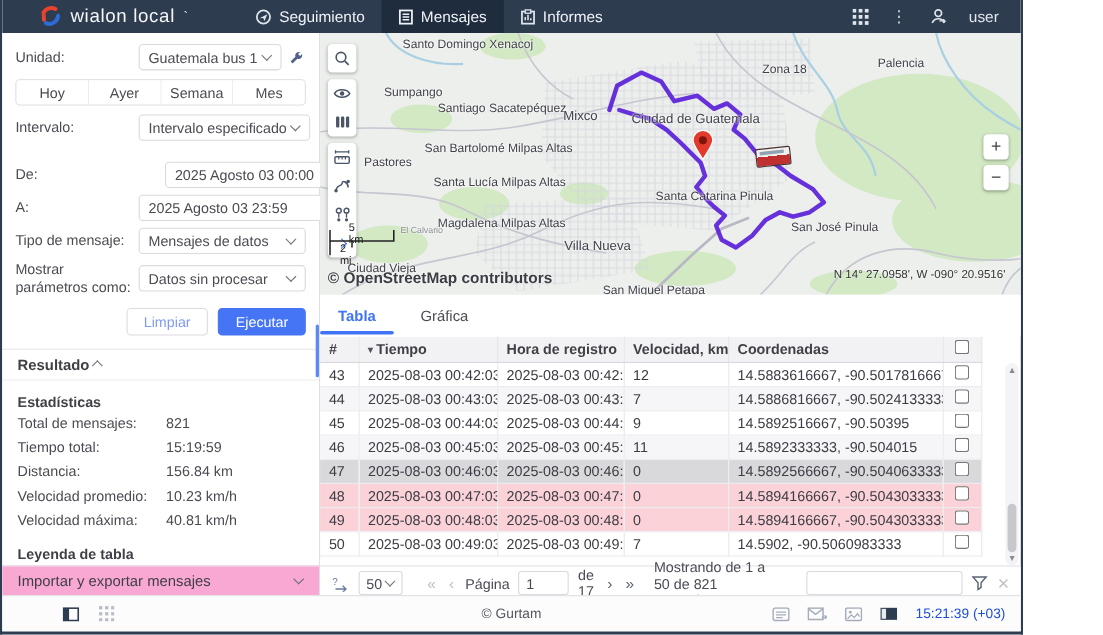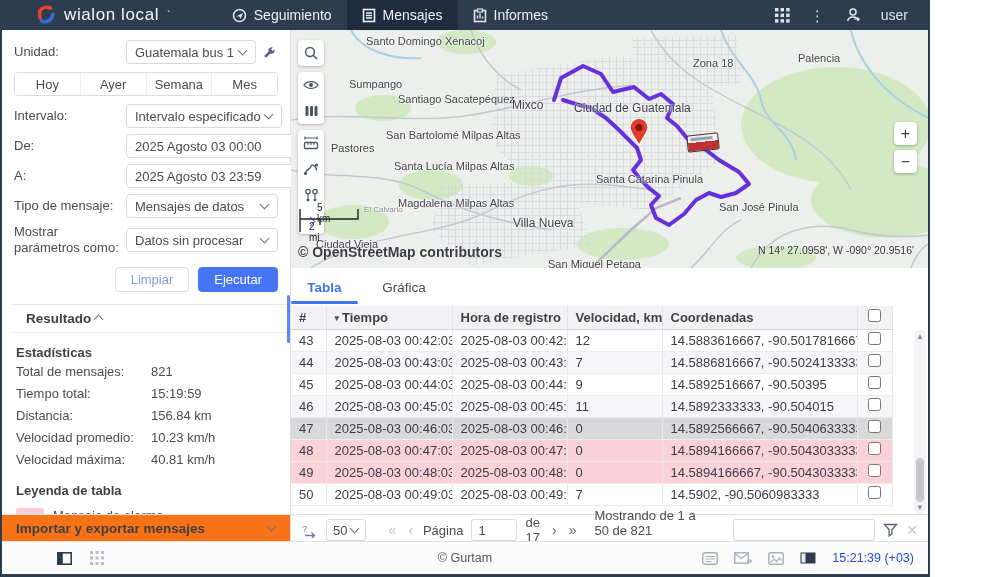--- a/index.html
+++ b/index.html
@@ -27,28 +27,28 @@
   .chev{width:6px;height:6px;border-right:1.5px solid #73737c;border-bottom:1.5px solid #73737c;transform:rotate(45deg);margin:-3px 1px 0 4px;flex:0 0 auto;}
   .chev.up{transform:rotate(-135deg);margin-top:3px;}
   .quick{display:flex;margin:8px 12px 0 12px;border:1px solid #dcdce0;border-radius:4px;overflow:hidden;height:22px;}
   .quick button{flex:1;background:#fff;border:none;border-right:1px solid #ececf0;font-size:13px;color:#4b4b53;cursor:pointer;font-family:inherit;}
   .quick button:last-child{border-right:none;}
   .actions{display:flex;justify-content:flex-end;gap:9px;margin:10px 12px 0 12px;}
   .btn{height:25px;border-radius:4px;font-size:13px;padding:0 15px;cursor:pointer;font-family:inherit;}
   .btn.ghost{background:#fff;border:1px solid #dcdce0;color:#7e9bf0;}
   .btn.primary{background:#4575f4;border:1px solid #4575f4;color:#fff;}
   .section-head{display:flex;align-items:center;border-top:1px solid #e6e6e8;border-bottom:1px solid #eeeeef;
-       padding:6px 14px;font-size:13.5px;font-weight:bold;color:#3f3f46;margin-top:12px;margin-left:10px;}
+       padding:6px 14px;font-size:13.5px;font-weight:bold;color:#3f3f46;margin-top:12px;}
   .sub-title{font-size:13px;font-weight:bold;color:#3f3f46;margin:12px 0 4px 14px;}
   .stat{display:flex;margin:0 14px 7px 14px;font-size:13px;}
   .stat .sl{flex:0 0 135px;}
   .legend-row{display:flex;align-items:center;gap:9px;margin:10px 0 0 14px;font-size:13px;}
   .legend-swatch{width:28px;height:14px;background:#f9cdd3;border-radius:2px;}
   .import-head{position:absolute;left:0;right:0;bottom:0;border-top:1px solid #e6e6e8;display:flex;align-items:center;
-       justify-content:space-between;padding:6px 14px;font-size:13.5px;font-weight:bold;color:#3f3f46;background:#f97316;}
+       justify-content:space-between;padding:6px 14px;font-size:13.5px;font-weight:normal;color:#3f3f46;background:#f9a8d4;}
   .panel-scroll{position:absolute;right:0;top:265px;width:3px;height:48px;background:#5b8af7;border-radius:2px;}
   
   .map{position:absolute;left:289px;top:30px;right:0;height:238px;background:#edefec;overflow:hidden;}
   .map-label{position:absolute;font-size:11px;color:#41414a;white-space:nowrap;text-shadow:0 0 2px #fff,0 0 2px #fff;}
   .map-label.big{font-size:12px;}
   .map-label.tiny{font-size:8px;color:#8a8a92;}
   .mtool-group{position:absolute;left:7px;background:#fff;border-radius:4px;box-shadow:0 1px 3px rgba(0,0,0,.25);}
   .mtool{width:26px;height:26px;display:flex;align-items:center;justify-content:center;cursor:pointer;}
   .zoombtn{position:absolute;right:11px;width:23px;height:23px;background:#fff;border-radius:4px;box-shadow:0 1px 3px rgba(0,0,0,.3);
        display:flex;align-items:center;justify-content:center;font-size:16px;color:#3c3c44;cursor:pointer;}
@@ -194,21 +194,21 @@
       <button>Semana</button>
       <button>Mes</button>
     </div>
     <div class="frow">
       <span class="flabel">Intervalo:</span>
       <div class="ctl">
         <span class="val">Intervalo especificado</span>
         <span class="chev"></span>
       </div>
     </div>
-    <div class="frow" style="margin-top:6px;">
+    <div class="frow" style="margin-top:19px;gap:24px;">
       <span class="flabel">De:</span>
       <input class="ctl" value="2025 Agosto 03 00:00" style="">
     </div>
     <div class="frow" style="margin-top:6px;">
       <span class="flabel">A:</span>
       <input class="ctl" value="2025 Agosto 03 23:59" style="">
     </div>
     <div class="frow" style="margin-top:6px;">
       <span class="flabel">Tipo de mensaje:</span>
       <div class="ctl">

